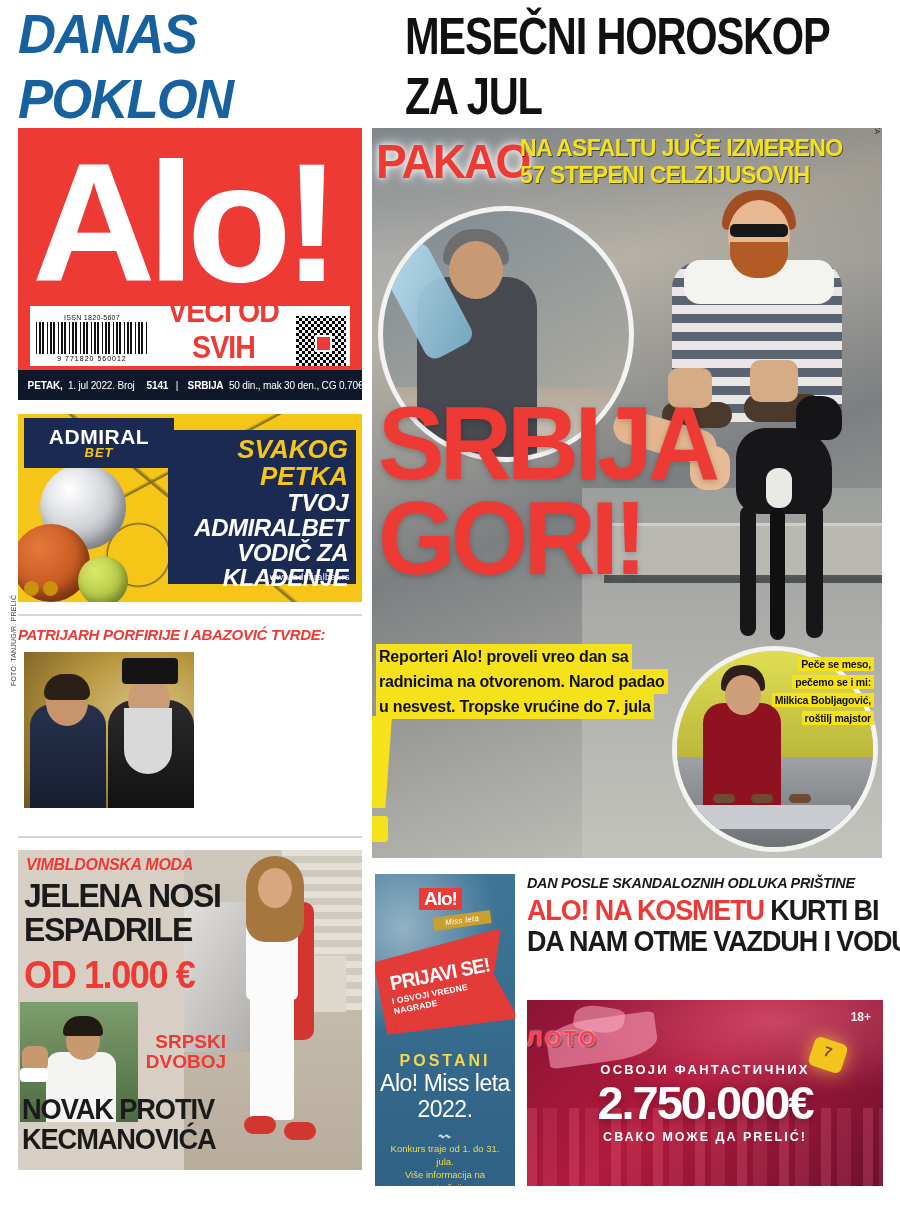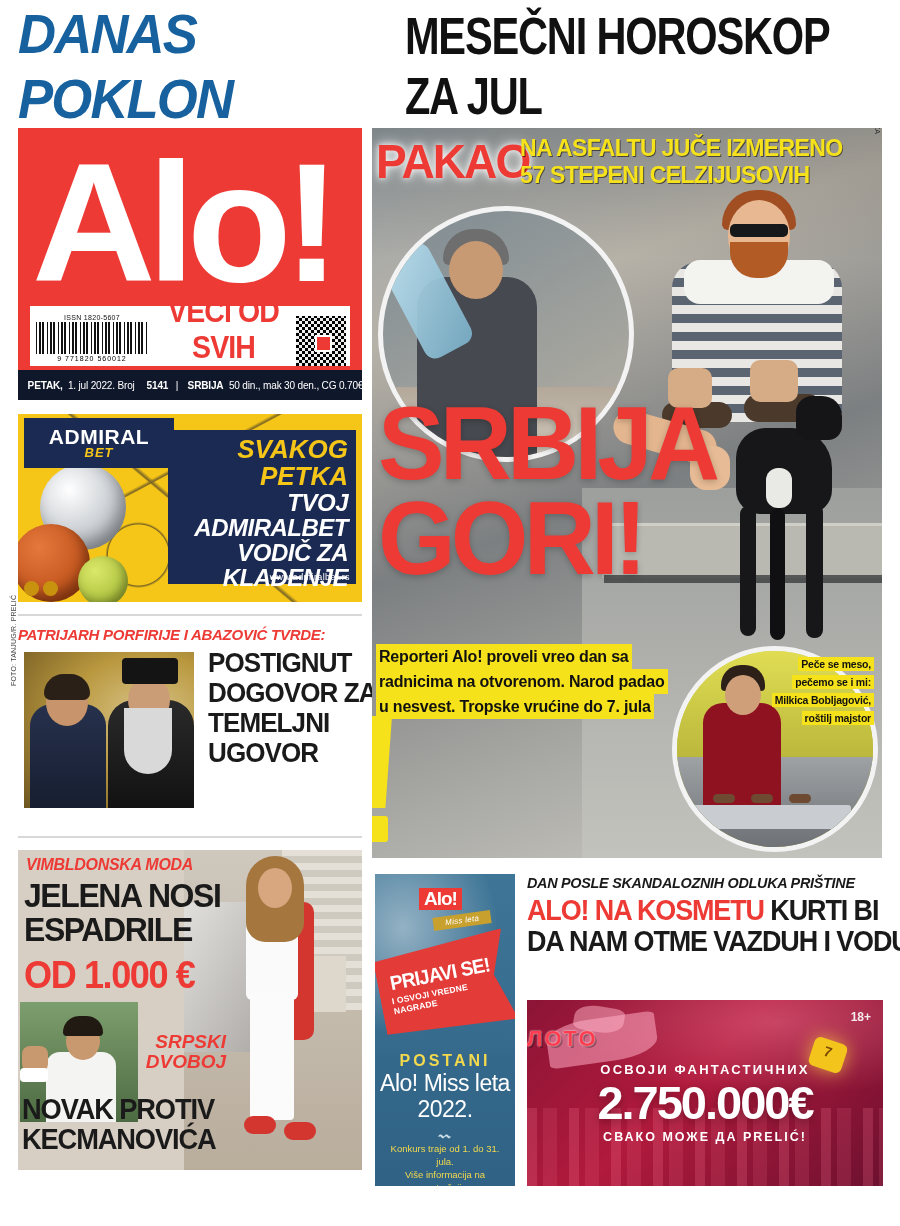--- a/index.html
+++ b/index.html
@@ -90,21 +90,21 @@
   .jel-kicker{position:absolute;left:8px;top:6px;color:#ED3A35;font-weight:bold;font-style:italic;font-size:16px;letter-spacing:-.3px;}
   .jel-h{position:absolute;left:6px;top:28px;width:200px;}
   .jel-h div{font-weight:bold;font-size:34px;line-height:34px;color:#1a1a1a;letter-spacing:-1.5px;transform:scaleX(.94);transform-origin:left;white-space:nowrap;}
   .jel-price{position:absolute;left:6px;top:104px;font-weight:bold;font-size:38px;color:#ED3A35;letter-spacing:-1.5px;transform:scaleX(.95);transform-origin:left;}
   .novak-img{position:absolute;left:2px;top:152px;width:118px;height:120px;background:linear-gradient(#7d9e6e,#4d6b42);overflow:hidden;}
   .novak-img .nbody{position:absolute;left:26px;top:50px;width:70px;height:76px;background:#f4f4f2;border-radius:14px 14px 0 0;}
   .novak-img .nhead{position:absolute;left:46px;top:20px;width:34px;height:38px;border-radius:50%;background:#c8986e;}
   .novak-img .nhair{position:absolute;left:43px;top:14px;width:40px;height:20px;border-radius:18px 18px 4px 4px;background:#211a12;}
   .novak-img .fist{position:absolute;left:2px;top:44px;width:26px;height:26px;border-radius:8px;background:#c8986e;}
   .novak-img .wrist{position:absolute;left:0px;top:66px;width:28px;height:14px;background:#fff;border-radius:4px;}
-  .srpski{position:absolute;left:118px;top:182px;color:#ED3A35;font-weight:bold;font-style:italic;font-size:19px;line-height:20px;text-align:right;width:90px;}
+  .srpski{position:absolute;left:118px;top:182px;color:#ED3A35;font-weight:bold;font-size:19px;line-height:20px;text-align:right;width:90px;}
   .novak-h{position:absolute;left:4px;top:244px;width:230px;}
   .novak-h div{font-weight:bold;font-size:29px;line-height:30px;color:#1a1a1a;letter-spacing:-1.2px;transform:scaleX(.94);transform-origin:left;white-space:nowrap;}
 
   
   .main{position:absolute;left:372px;top:128px;width:510px;height:730px;overflow:hidden;background:#cfd3d6;}
   .photo-bg{position:absolute;left:0;top:0;width:510px;height:730px;
      background:
       linear-gradient(180deg,rgba(0,0,0,.18),rgba(0,0,0,0) 18%),
       linear-gradient(160deg,#9aa3a8 0%,#b7b2a8 24%,#7c7f81 50%,#9b9c99 68%,#cfcdc6 100%);}
   .asphalt{position:absolute;left:210px;top:360px;width:300px;height:370px;background:linear-gradient(#9d9f9d,#c3c3bd);}
@@ -264,26 +264,20 @@
       <div class="pat-img">
         <i class="man1"></i>
         <i class="head1"></i>
         <i class="hair1"></i>
         <i class="man2"></i>
         <i class="head2"></i>
         <i class="hat2"></i>
         <i class="beard"></i>
       </div>
       <div class="pat-credit">FOTO: TANJUG/R. PRELIĆ</div>
-      <div class="pat-head">
-        <div>POSTIGNUT</div>
-        <div>DOGOVOR ZA</div>
-        <div>TEMELJNI</div>
-        <div>UGOVOR</div>
-      </div>
     </div>
 
     <div class="hr-thin"></div>
 
     <div class="jelena">
       <div class="jel-photo">
         <i class="wall"></i>
         <i class="car"></i>
         <i class="bag"></i>
         <i class="jacket"></i>

